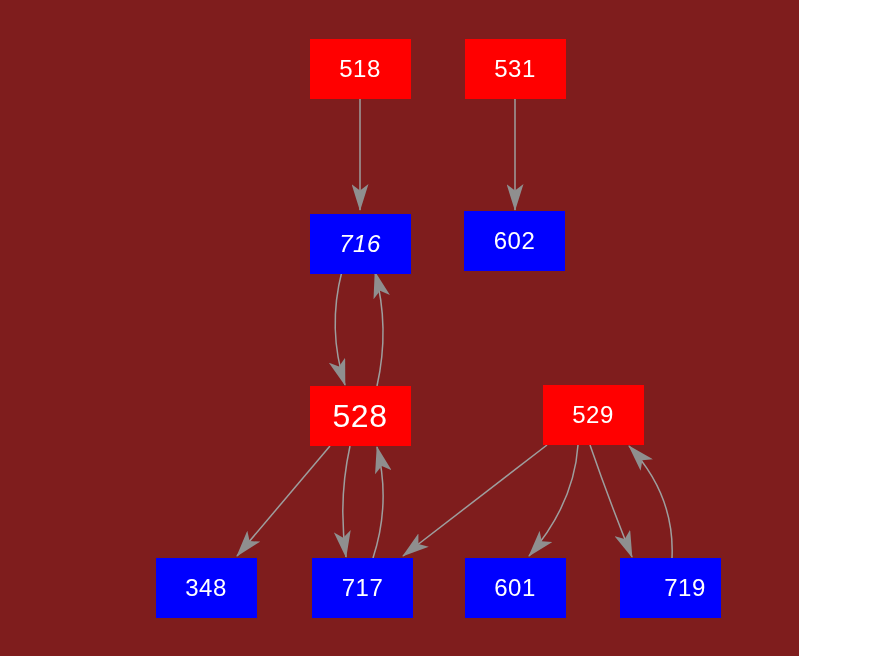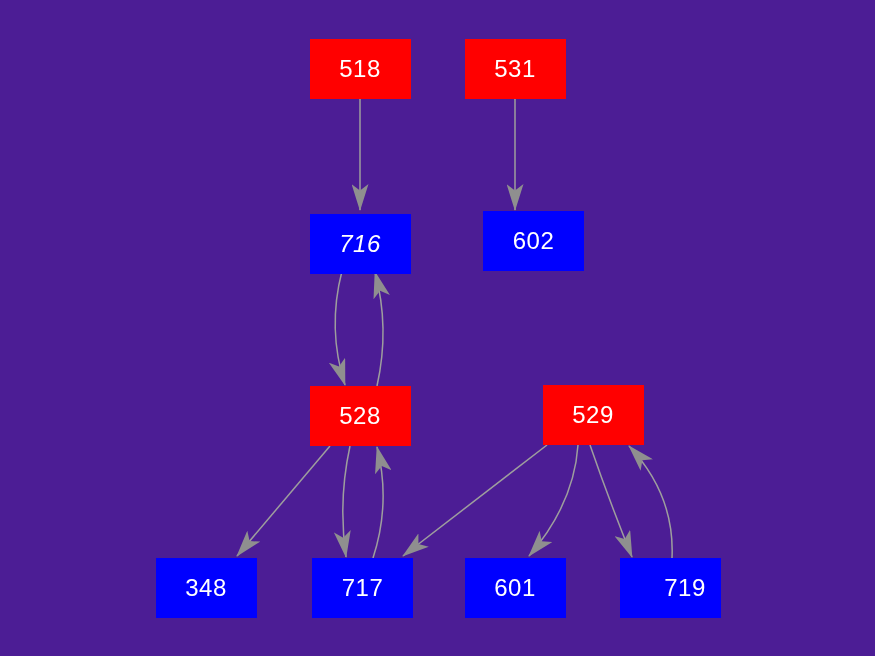--- a/index.html
+++ b/index.html
@@ -27,21 +27,21 @@
   }
   .graph-node span {
     font-size: 24px;
     line-height: 1;
     letter-spacing: 0.5px;
   }
 </style>
 </head>
 <body>
 
-<div class="canvas" style="width: 875px; height: 656px; background: #4c1d95;">
+<div class="canvas" style="width: 799px; height: 656px; background: #7f1d1d;">
   <svg class="edge-layer" width="875" height="656" viewBox="0 0 875 656">
     <defs>
       <marker id="arrowhead" viewBox="0 0 27 17" refX="26" refY="8.5" markerWidth="27" markerHeight="17" markerUnits="userSpaceOnUse" orient="auto">
         <path d="M0,0 L27,8.5 L0,17 L6.5,8.5 Z" fill="#8f8f8f"></path>
       </marker>
     </defs>
     <g>
         <path d="M360,99 L360,210" fill="none" stroke="#9e9e9e" stroke-width="1.5" marker-end="url(#arrowhead)"></path>
         <path d="M515,99 L515,210" fill="none" stroke="#9e9e9e" stroke-width="1.5" marker-end="url(#arrowhead)"></path>
         <path d="M342,271 Q327,329 345,385" fill="none" stroke="#9e9e9e" stroke-width="1.5" marker-end="url(#arrowhead)"></path>
@@ -58,25 +58,25 @@
   <div>
       <div class="graph-node" style="width: 101px; height: 60px; left: 309.5px; top: 39px; background: rgb(255, 0, 0);">
         <span style="color: rgb(255, 255, 255); font-size: 24px;">518</span>
       </div>
       <div class="graph-node" style="width: 101px; height: 60px; left: 464.5px; top: 39px; background: rgb(255, 0, 0);">
         <span style="color: rgb(255, 255, 255); font-size: 24px;">531</span>
       </div>
       <div class="graph-node" style="width: 101px; height: 60px; left: 309.5px; top: 214px; background: rgb(0, 0, 255); font-style: italic;">
         <span style="color: rgb(255, 255, 255); font-size: 24px;">716</span>
       </div>
-      <div class="graph-node" style="width: 101px; height: 60px; left: 483px; top: 211px; background: rgb(0, 0, 255); align-items: center;">
+      <div class="graph-node" style="width: 101px; height: 60px; left: 464px; top: 211px; background: rgb(0, 0, 255); align-items: center;">
         <span style="color: rgb(255, 255, 255); font-size: 24px;">602</span>
       </div>
       <div class="graph-node" style="width: 101px; height: 60px; left: 309.5px; top: 386px; background: rgb(255, 0, 0);">
-        <span style="color: rgb(255, 255, 255); font-size: 24px;">528</span>
+        <span style="color: rgb(255, 255, 255); font-size: 32px;">528</span>
       </div>
       <div class="graph-node" style="width: 101px; height: 60px; left: 542.5px; top: 385px; background: rgb(255, 0, 0);">
         <span style="color: rgb(255, 255, 255); font-size: 24px;">529</span>
       </div>
       <div class="graph-node" style="width: 101px; height: 60px; left: 155.5px; top: 558px; background: rgb(0, 0, 255);">
         <span style="color: rgb(255, 255, 255); font-size: 24px;">348</span>
       </div>
       <div class="graph-node" style="width: 101px; height: 60px; left: 312px; top: 558px; background: rgb(0, 0, 255); align-items: center;">
         <span style="color: rgb(255, 255, 255); font-size: 24px;">717</span>
       </div>

